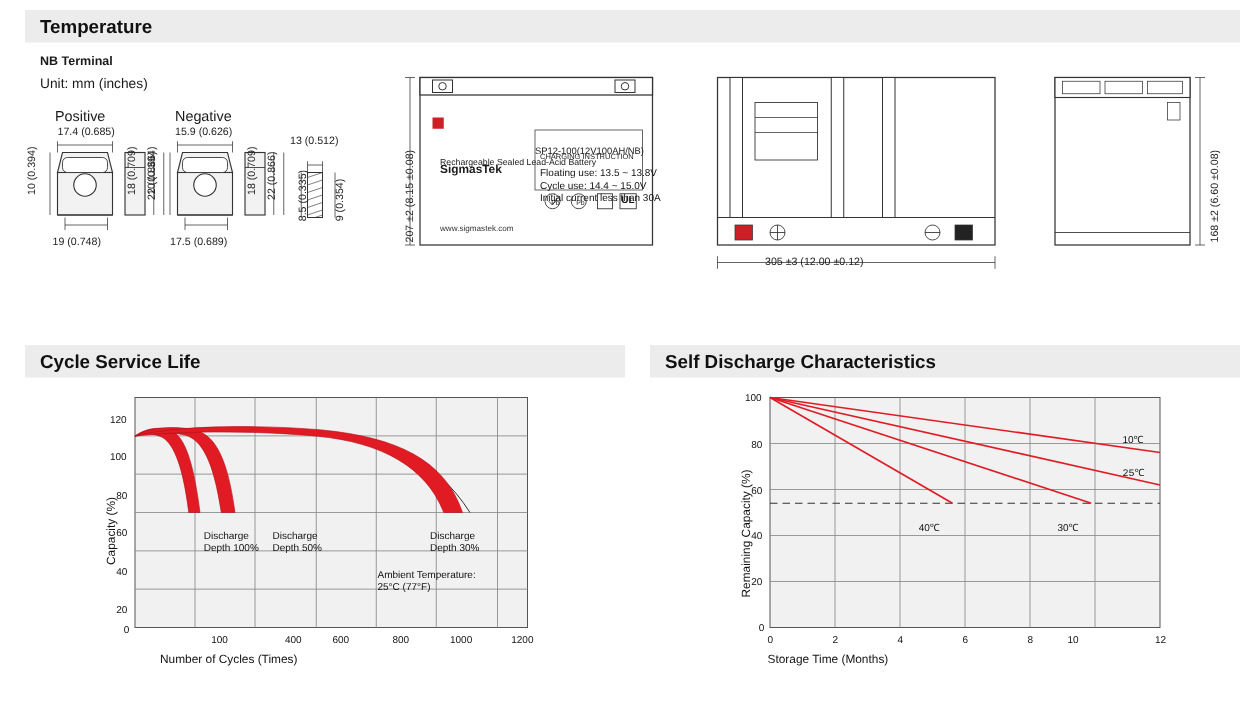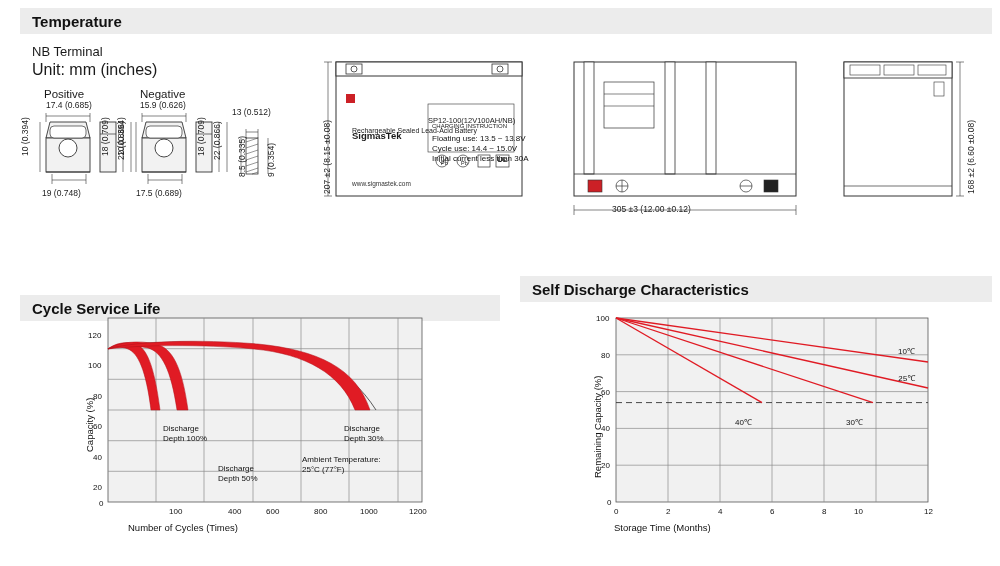--- a/index.html
+++ b/index.html
@@ -6,22 +6,22 @@
   body{
     width:1000px;height:566px;background:#ffffff;
     font-family:"Liberation Sans", sans-serif;
     color:#1a1a1a;overflow:hidden;position:relative;
   }
   .section-header{
     background:#ececec;height:26px;display:flex;align-items:center;
     font-size:15px;font-weight:bold;padding-left:12px;color:#111;
   }
   #dimensions-header{position:absolute;left:20px;top:8px;width:960px;}
-  .sub-title{position:absolute;font-size:13px;font-weight:normal;}
-  .unit-line{position:absolute;font-size:16px;}
+  .sub-title{position:absolute;font-size:10px;font-weight:bold;}
+  .unit-line{position:absolute;font-size:11px;}
   .lbl{position:absolute;font-size:8.5px;color:#222;white-space:nowrap;}
   .lbl-v{position:absolute;font-size:8.5px;color:#222;white-space:nowrap;
          transform-origin:0 0;transform:rotate(-90deg);}
   .term-title{position:absolute;font-size:11.5px;}
   .draw{position:absolute;}
   svg{display:block;overflow:visible;}
   .chart-wrap{position:absolute;}
   .axis-title{position:absolute;font-size:9.5px;color:#111;}
   .axis-title-v{position:absolute;font-size:9.5px;color:#111;
     transform-origin:0 0;transform:rotate(-90deg);white-space:nowrap;}
@@ -194,21 +194,21 @@
     <rect x="84" y="7" width="28" height="10" fill="#ffffff" stroke="#333" stroke-width="0.6"></rect>
     <rect x="100" y="24" width="10" height="14" fill="#ffffff" stroke="#333" stroke-width="0.6"></rect>
     <line x1="10" y1="128" x2="118" y2="128" stroke="#333" stroke-width="0.7"></line>
     <line x1="126" y1="4" x2="126" y2="138" stroke="#333" stroke-width="0.6"></line>
     <line x1="122" y1="4" x2="130" y2="4" stroke="#333" stroke-width="0.6"></line>
     <line x1="122" y1="138" x2="130" y2="138" stroke="#333" stroke-width="0.6"></line>
   </svg>
 </div>
 <div class="lbl-v" style="left:966px;top:194px;">168 ±2 (6.60 ±0.08)</div>
 
-<div class="section-header" style="position:absolute;left:20px;top:276px;width:468px;margin-top:19px;">
+<div class="section-header" style="position:absolute;left:20px;top:276px;width:468px;">
   <span>Cycle Service Life</span>
 </div>
 
 <div class="chart-wrap" style="left:108px;top:318px;">
   <svg width="314" height="184" viewBox="0 0 314 184">
     <rect x="0" y="0" width="314" height="184" fill="#f1f1f1" stroke="#555" stroke-width="0.8"></rect>
     <g stroke="#8b8b8b" stroke-width="0.7">
       <line x1="0" y1="30.7" x2="314" y2="30.7"></line>
       <line x1="0" y1="61.3" x2="314" y2="61.3"></line>
       <line x1="0" y1="92" x2="314" y2="92"></line>
@@ -247,21 +247,21 @@
 <div class="tick" style="left:228px;top:507px;">400</div>
 <div class="tick" style="left:266px;top:507px;">600</div>
 <div class="tick" style="left:314px;top:507px;">800</div>
 <div class="tick" style="left:360px;top:507px;">1000</div>
 <div class="tick" style="left:409px;top:507px;">1200</div>
 
 <div class="axis-title" style="left:128px;top:522px;">Number of Cycles (Times)</div>
 <div class="axis-title-v" style="left:84px;top:452px;">Capacity (%)</div>
 
 <div class="chart-note" style="left:163px;top:424px;width:52px;">Discharge Depth 100%</div>
-<div class="chart-note" style="left:218px;top:424px;width:52px;margin-top:40px;">Discharge Depth 50%</div>
+<div class="chart-note" style="left:218px;top:424px;width:52px;">Discharge Depth 50%</div>
 <div class="chart-note" style="left:344px;top:424px;width:52px;">Discharge Depth 30%</div>
 <div class="chart-note" style="left:302px;top:455px;width:88px;">Ambient Temperature: 25°C (77°F)</div>
 
 <div class="section-header" style="position:absolute;left:520px;top:276px;width:460px;">
   <span>Self Discharge Characteristics</span>
 </div>
 
 <div class="chart-wrap" style="left:616px;top:318px;">
   <svg width="312" height="184" viewBox="0 0 312 184">
     <rect x="0" y="0" width="312" height="184" fill="#f1f1f1" stroke="#555" stroke-width="0.8"></rect>

